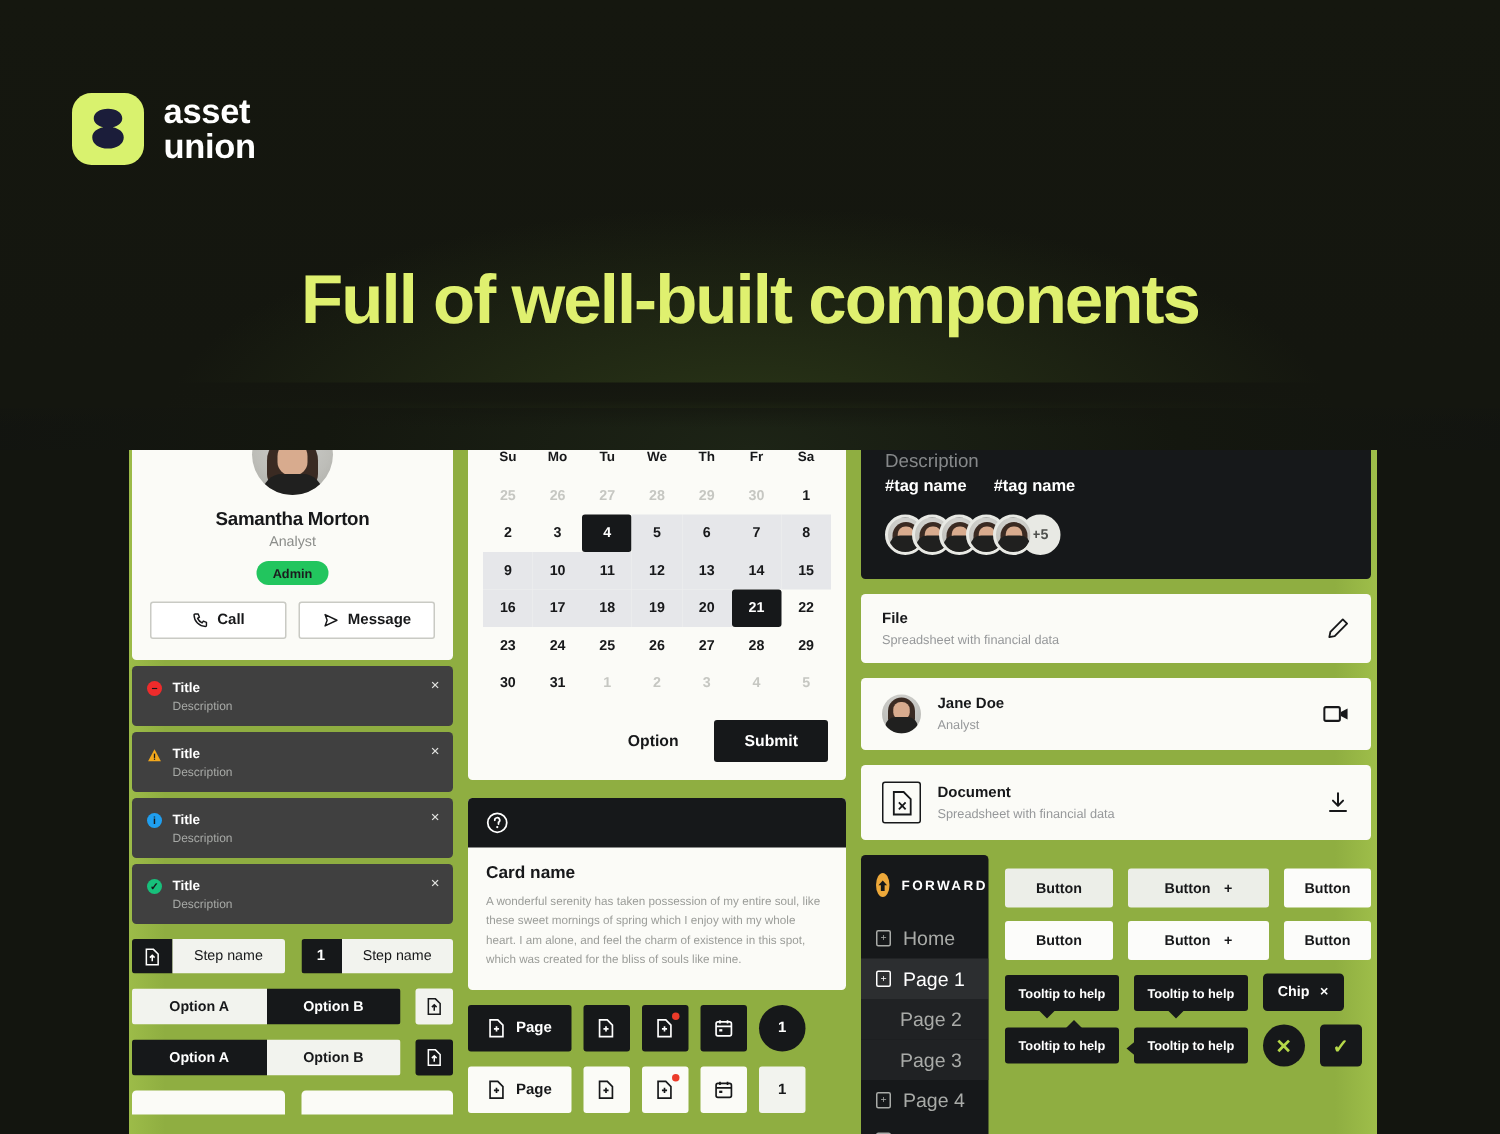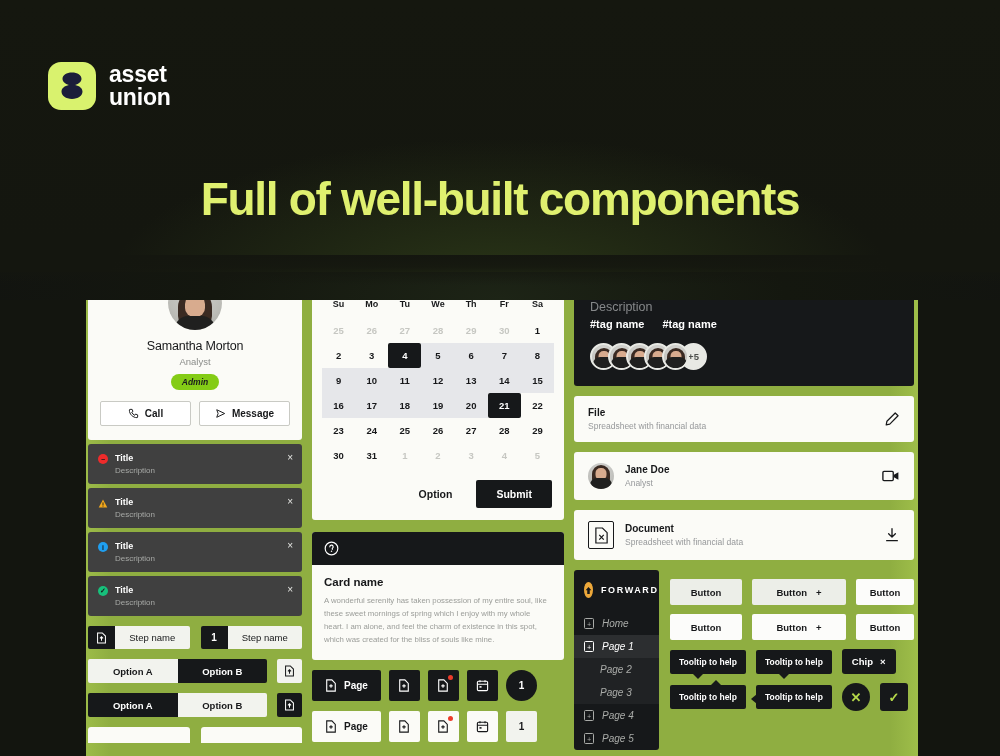--- a/index.html
+++ b/index.html
@@ -59,24 +59,24 @@
   
   #col1 { left: 88px; top: 0px; width: 214px; }
 
   #profile-card { background:#fbfbf7; border-radius:3px; padding: 14px 12px 14px; text-align:center; }
   .avatar-lg { width: 54px; height: 54px; border-radius: 50%; margin: 0 auto 9px;
      background: radial-gradient(circle at 50% 35%, #cfcfcc 0%, #bdbdb8 60%, #a9a9a4 100%); position: relative; overflow: hidden; }
   .face { position:absolute; left:50%; top:30%; transform:translateX(-50%); }
   .face .hair { width: 34px; height: 36px; border-radius: 17px 17px 10px 10px; background:#3a2a22; position:absolute; left:-17px; top:-2px;}
   .face .skin { width: 20px; height: 23px; border-radius: 10px 10px 9px 9px; background:#d8ab8e; position:absolute; left:-10px; top:2px;}
   .face .body { width: 40px; height: 22px; border-radius: 13px 13px 0 0; background:#20201f; position:absolute; left:-20px; top:24px;}
-  .pname { font-size: 12.5px; font-weight: 400; color:#17181a; letter-spacing:-.2px;}
+  .pname { font-size: 12.5px; font-weight: 700; color:#17181a; letter-spacing:-.2px;}
   .prole { font-size: 9.5px; color:#8b8d8a; margin-top: 3px;}
-  .pbadge { display:inline-block; margin-top: 7px; background:#84cc16; border-radius:10px; padding: 3px 11px;
-     font-size: 8.5px; font-weight:700; color:#1b1c1e;font-style:italic; }
+  .pbadge { display:inline-block; margin-top: 7px; background:#22c55e; border-radius:10px; padding: 3px 11px;
+     font-size: 8.5px; font-weight:700; color:#1b1c1e; }
   .pbtns { display:flex; gap: 8px; margin-top: 11px; }
   .pbtn { flex:1; border:1px solid #c9cac4; border-radius:2px; background:#fff; height:25px;
      display:flex; align-items:center; justify-content:center; gap:6px; font-size:10px; font-weight:600; color:#17181a;}
 
   .alert { background:#404040; border-radius:3px; padding: 9px 10px; position: relative; margin-top: 4px; }
   .alert .a-title { font-size: 9px; font-weight: 700; color:#fff; }
   .alert .a-desc { font-size: 8px; color:#a7a9a6; margin-top: 3px; }
   .alert .a-row { display:flex; align-items:flex-start; gap:7px; }
   .a-dot { width: 10px; height: 10px; border-radius:50%; flex:0 0 10px; margin-top:1px;
      display:flex; align-items:center; justify-content:center; font-size:7px; color:#16181a; font-weight:900;}
@@ -164,21 +164,21 @@
   .filebox { width: 26px; height: 28px; border:1.4px solid #17181a; border-radius:2px; display:flex;
       align-items:center; justify-content:center; font-size:11px; font-weight:700; color:#17181a; flex:0 0 26px;}
 
   
   #c3bottom { display:flex; gap: 11px; margin-top: 10px; }
   #sidebar { width: 143px; background:#16181a; border-radius:3px; padding: 10px 0 0; overflow:hidden;}
   .sb-logo { display:flex; align-items:center; gap: 8px; padding: 2px 10px 14px; }
   .sb-mark { width: 16px; height:16px; border-radius:50%; background:#eda83a; display:flex; align-items:center;
       justify-content:center; color:#16181a; font-size:9px; font-weight:900;}
   .sb-title { font-size: 9px; font-weight:700; color:#fff; letter-spacing: 1.6px;}
-  .sb-item { display:flex; align-items:flex-start; gap: 8px; padding: 6px 10px; font-size:10px; color:#a9aba8;font-style:italic;}
+  .sb-item { display:flex; align-items:center; gap: 8px; padding: 6px 10px; font-size:13px; color:#a9aba8;}
   .sb-item.active { background:#2c2e30; color:#fff; }
   .sb-item.sub { background:#202224; padding-left: 26px; }
   .sb-ic { width: 10px; height: 11px; border:1.1px solid currentColor; border-radius:1.5px; position:relative; flex:0 0 10px;}
   .sb-ic:after { content:"+"; position:absolute; left:50%; top:50%; transform:translate(-50%,-50%); font-size:7px; line-height:1;}
 
   #ctrls { flex: 1; }
   .selbox { background:#fbfbf7; border-radius:3px; height: 31px; display:flex; align-items:center;
       padding: 0 12px; justify-content:space-between;}
   .selbox .sl { font-size:9px; font-weight:600; color:#4b4d4a; letter-spacing:1.3px;}
   .btnrow { display:flex; gap: 10px; margin-top: 9px; align-items:center; }

